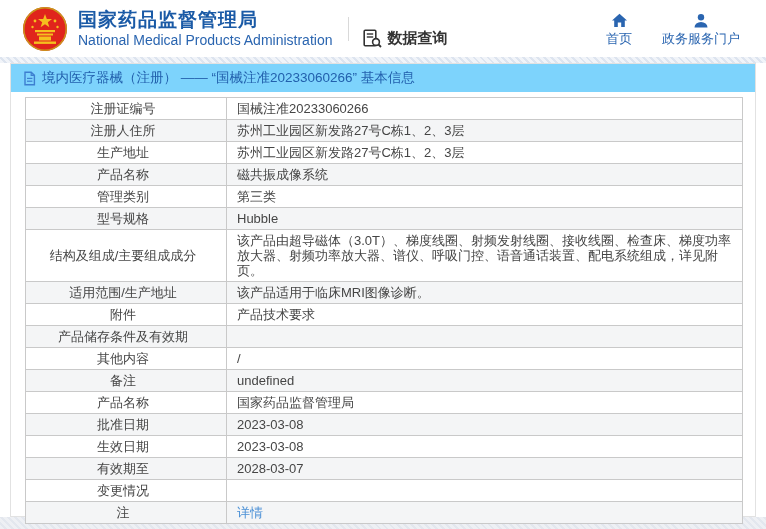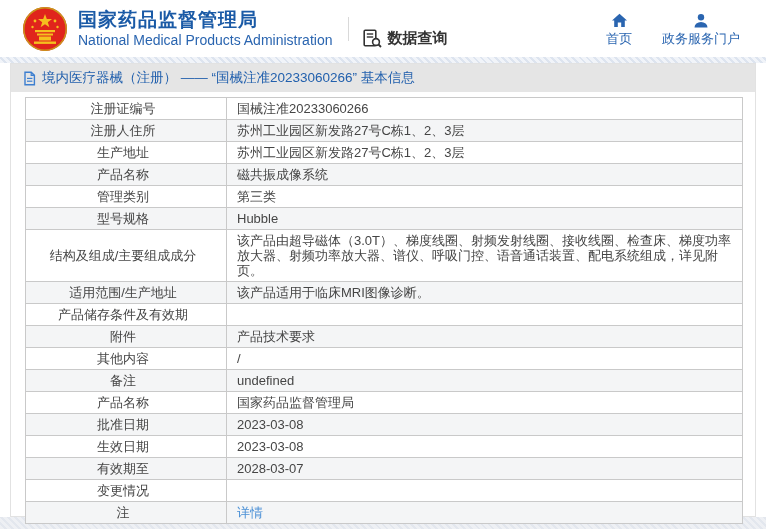--- a/index.html
+++ b/index.html
@@ -31,21 +31,21 @@
   }
   .bottom-band {
     position:absolute; bottom:0; left:0; right:0; height:12px;
     background:repeating-linear-gradient(45deg,#eef0f4 0px,#eef0f4 3px,#e3e7ee 3px,#e3e7ee 5px);
   }
   .panel {
     position:absolute; top:6px; left:10px; right:10px; bottom:12px;
     background:#ffffff; border:1px solid #e2e2e2; box-sizing:border-box;
   }
   .breadcrumb {
-    height:28px; background:#e5e5e5; display:flex; align-items:center;
+    height:28px; background:#7dd3fc; display:flex; align-items:center;
     padding-left:12px; gap:6px; color:#2260ad; font-size:13.5px;
   }
   
   .table-wrap { padding:5px 12px 0 14px; }
   table.info { width:100%; border-collapse:collapse; font-size:13px; color:#454545;
                border:1px solid #c9c9c9; }
   table.info th, table.info td { border:1px solid #c9c9c9; line-height:15px; }
   table.info th { width:182px; text-align:center; font-weight:normal;
                   padding:3px 12px 3px 6px; white-space:nowrap; }
   table.info td { padding:3px 10px;margin-left:32px; }
@@ -149,28 +149,28 @@
             </tr>
             <tr>
               <th>结构及组成/主要组成成分</th>
               <td>该产品由超导磁体（3.0T）、梯度线圈、射频发射线圈、接收线圈、检查床、梯度功率放大器、射频功率放大器、谱仪、呼吸门控、语音通话装置、配电系统组成，详见附页。</td>
             </tr>
             <tr>
               <th>适用范围/生产地址</th>
               <td>该产品适用于临床MRI图像诊断。</td>
             </tr>
             <tr>
+              <th>附件</th>
+              <td>产品技术要求</td>
+            </tr>
+            <tr>
               <th>产品储存条件及有效期</th>
               <td></td>
             </tr>
             <tr>
-              <th>附件</th>
-              <td>产品技术要求</td>
-            </tr>
-            <tr>
               <th>其他内容</th>
               <td>/</td>
             </tr>
             <tr>
               <th>备注</th>
               <td>undefined</td>
             </tr>
             <tr>
               <th>产品名称</th>
               <td>国家药品监督管理局</td>

